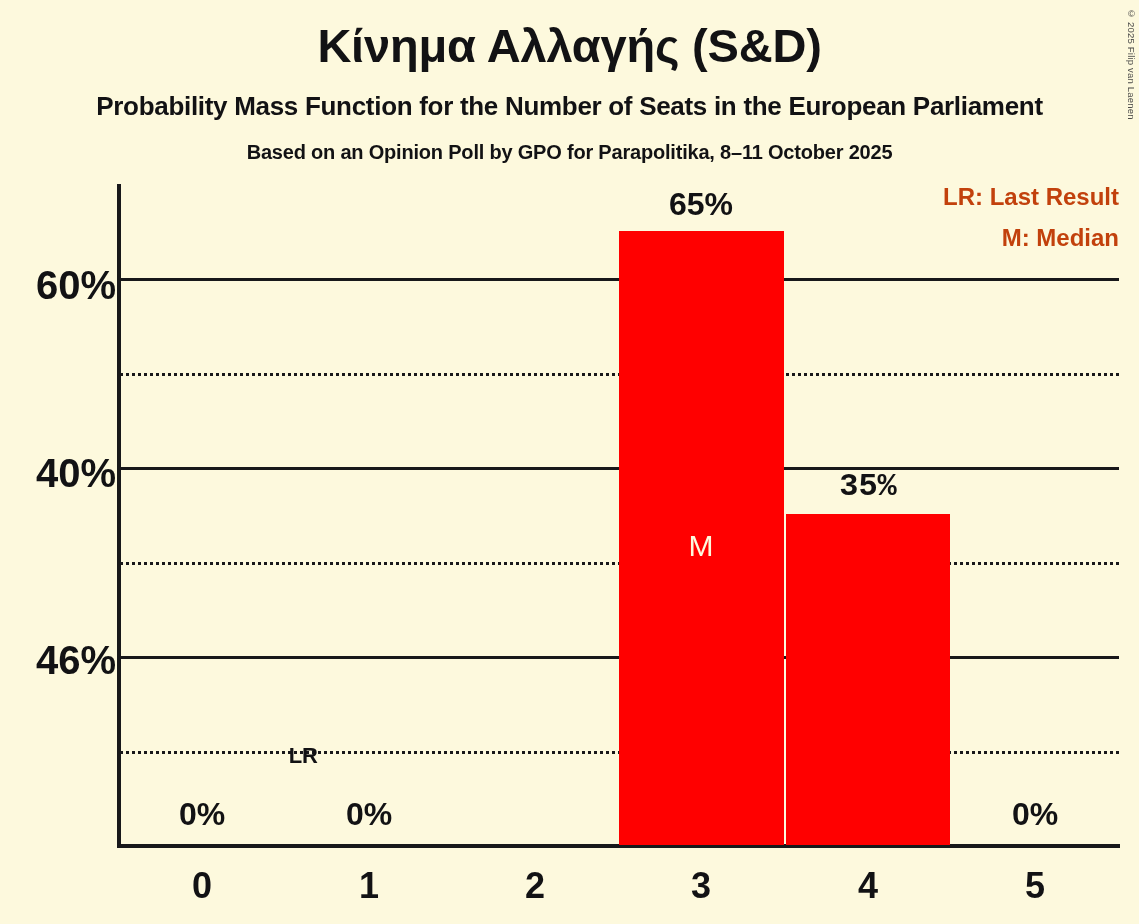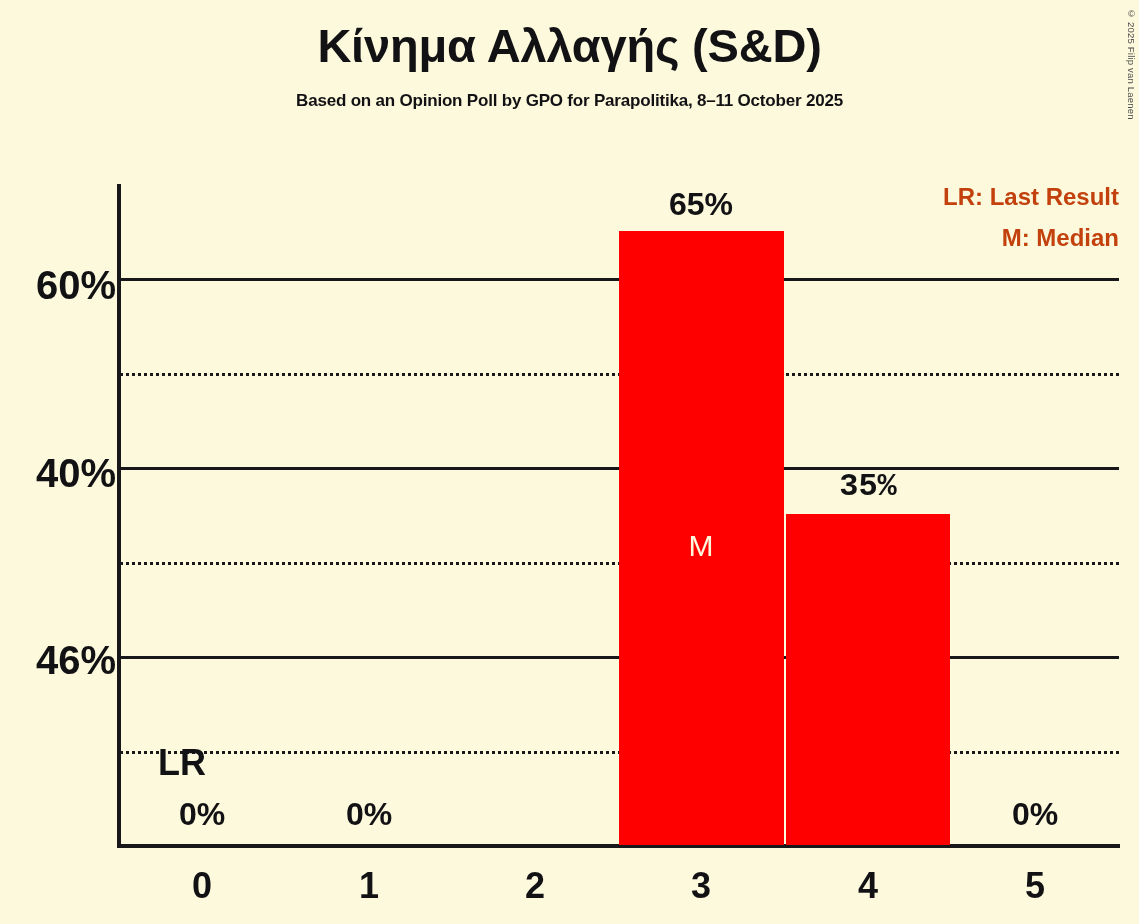--- a/index.html
+++ b/index.html
@@ -41,21 +41,21 @@
   }
   .chart-subtitle {
     font-size: 26px;
     font-weight: bold;
     line-height: 1;
     margin-top: 24px;
     letter-spacing: -0.3px;
     color: #121214;
   }
   .chart-subsubtitle {
-    font-size: 17px;
+    font-size: 20px;
     font-weight: bold;
     line-height: 1;
     margin-top: 23px;
     letter-spacing: -0.2px;
     color: #121214;
   }
 
   
   .copyright {
     position: absolute;
@@ -137,24 +137,24 @@
     position: absolute;
     font-size: 30px;
     font-weight: normal;
     line-height: 1;
     text-align: center;
     color: #fdf9dd;
     white-space: nowrap;
   }
   .marker-lr {
     position: absolute;
-    font-size: 36px;
-    font-weight: bold;
-    line-height: 1;
-    text-align: left;
+    font-size: 22px;
+    font-weight: bold;
+    line-height: 1;
+    text-align: right;
     color: #121214;
     white-space: nowrap;
     padding-left: 36px;
   }
 
   
   .xlabel {
     position: absolute;
     top: 868px;
     font-size: 36px;
@@ -180,20 +180,21 @@
     white-space: nowrap;
   }
 </style>
 </head>
 <body>
 
 <div id="chart-root">
 
   <div class="title-block">
     <div class="chart-title">Κίνημα Αλλαγής (S&amp;D)</div>
+    <div class="chart-subtitle">Probability Mass Function for the Number of Seats in the European Parliament</div>
     <div class="chart-subsubtitle">Based on an Opinion Poll by GPO for Parapolitika, 8–11 October 2025</div>
   </div>
 
   <div class="copyright">© 2025 Filip van Laenen</div>
 
   <div class="legend">
     <div class="legend-entry">LR: Last Result</div>
     <div class="legend-entry">M: Median</div>
   </div>
 

